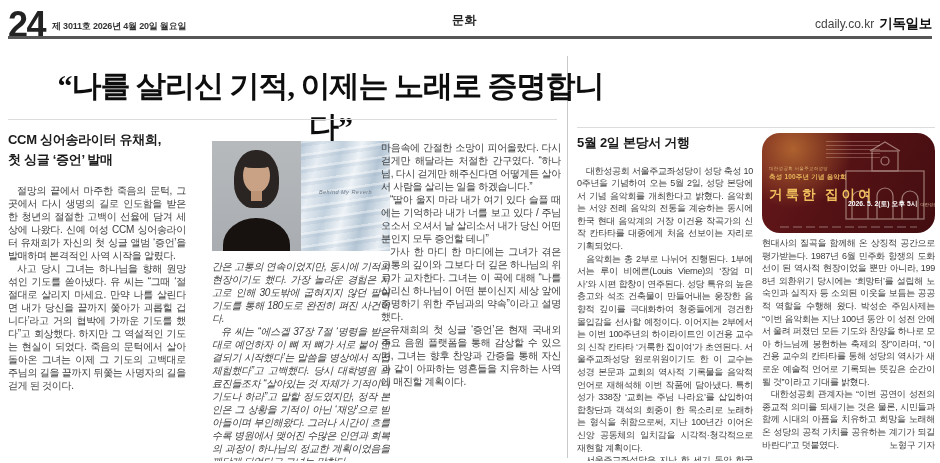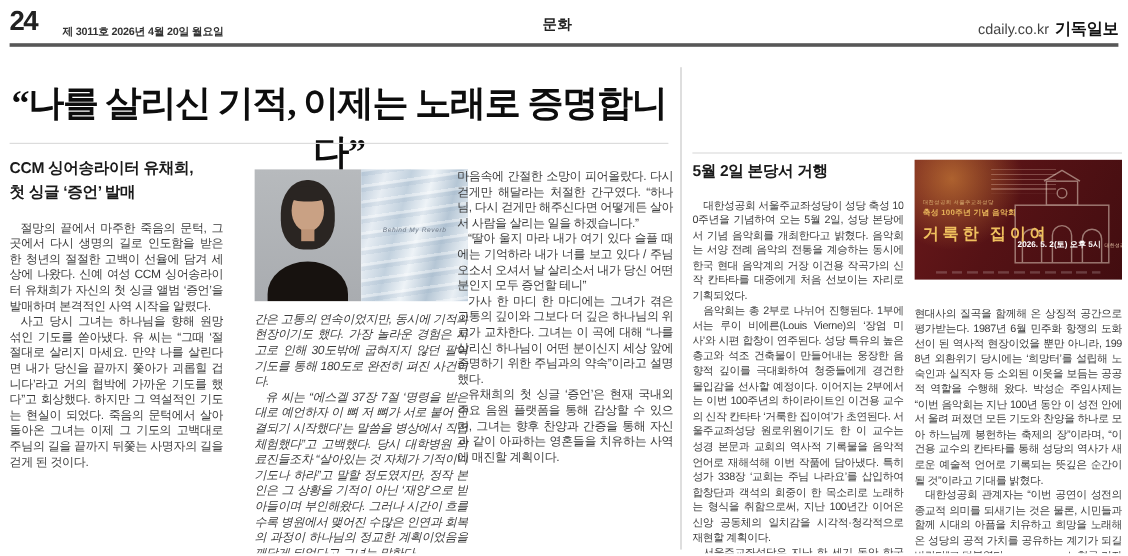--- a/index.html
+++ b/index.html
@@ -4,31 +4,31 @@
 <style>
   * { box-sizing: border-box; margin: 0; padding: 0; }
   html,body { background:#ffffff; }
   .page {
     position: relative; width: 940px; height: 463px;
     background: #ffffff; overflow: hidden;
     font-family: "Liberation Sans", "DejaVu Sans", sans-serif;
     color:#3b3b3b;
   }
   
-  .pagenum { position:absolute; left:8px; top:4px; font-size:23px; font-weight:bold; letter-spacing:-1.5px; color:#222; }
+  .pagenum { position:absolute; left:8px; top:4px; font-size:36px; font-weight:bold; letter-spacing:-1.5px; color:#222; }
   .issue   { position:absolute; left:52px; top:20px; font-size:9px; color:#333; letter-spacing:-0.2px;font-weight:bold; }
   .section { position:absolute; left:452px; top:12px; font-size:12px; font-weight:bold; color:#222; letter-spacing:0.5px; }
   .site-row{ position:absolute; right:8px; top:15px; display:flex; align-items:baseline; gap:5px; }
   .site    { font-size:12px; color:#444; }
   .masthead{ font-size:13.5px; font-weight:bold; color:#111; letter-spacing:-0.3px; }
   .header-rule { position:absolute; left:8px; top:36px; width:924px; height:3px; background:#575757; }
   
   .v-divider { position:absolute; left:567px; top:56px; width:1px; height:402px; background:#c9c9c9; }
   
-  .hl-serif { font-family:"Liberation Serif","DejaVu Serif",serif; font-weight:bold; color:#0d0d0d; }
+  .hl-serif { font-family:"Liberation Serif","DejaVu Serif",serif; font-weight:bold; color:#0d0d0d;margin-left:48px; }
   .left-headline  { position:absolute; left:8px; top:66px; width:549px; text-align:center; font-size:30px; letter-spacing:-1px; }
   .left-hl-rule   { position:absolute; left:8px; top:119px; width:549px; height:1px; background:#dcdcdc; }
   .right-headline { position:absolute; left:577px; top:58px; width:358px; text-align:center; font-size:22.5px; line-height:1.42; letter-spacing:-0.5px; }
   .right-hl-rule  { position:absolute; left:577px; top:127px; width:358px; height:1px; background:#dcdcdc; }
   
   .col { position:absolute; overflow:hidden; }
   .col-l1 { left:8px;   top:130px; width:178px; height:331px; }
   .col-l2 { left:212px; top:141px; width:178px; height:320px;font-style:italic; }
   .col-l3 { left:381px; top:141px; width:180px; height:320px; }
   .col-r1 { left:577px; top:133px; width:176px; height:328px; }
@@ -50,24 +50,24 @@
   .fringe { position:absolute; top:14px; left:28px; width:33px; height:13px; background:#2a2522; border-radius:50% 50% 40% 40%; }
   .neck   { position:absolute; top:50px; left:39px; width:11px; height:10px; background:#bd9376; }
   .sweater{ position:absolute; bottom:0; left:11px; width:67px; height:33px; background:#17120f; border-radius:55% 55% 0 0 / 90% 90% 0 0; }
   .photo-album { width:50%; position:relative; overflow:hidden;
     background:linear-gradient(105deg,#b9c9d8 0%,#e7edf3 18%,#c2d1de 36%,#eef3f7 52%,#b5c6d5 70%,#e9eff4 88%,#c7d5e1 100%); }
   .photo-album::after { content:""; position:absolute; inset:0; opacity:.55;
     background:repeating-linear-gradient(172deg, rgba(255,255,255,.65) 0 2px, rgba(140,165,190,.28) 3px 6px, rgba(255,255,255,0) 6px 13px); }
   .album-label { position:absolute; top:44%; left:0; right:0; text-align:center; z-index:2;
     font-size:5.5px; color:#6f7a88; letter-spacing:.5px; }
   
-  .poster { position:relative; width:173px; height:100px; margin-bottom:22px; overflow:hidden;
+  .poster { position:relative; width:173px; height:100px; margin-bottom:4px; overflow:hidden;
     background:
       radial-gradient(circle at 18% 16%, rgba(224,148,62,.6), rgba(224,148,62,0) 36%),
-      linear-gradient(120deg,#6a191b 0%,#551215 45%,#420d10 100%); }
+      linear-gradient(120deg,#6a191b 0%,#551215 45%,#420d10 100%); border-radius: 18px; }
   .poster-church { position:absolute; right:2px; top:8px; opacity:.5; }
   .poster-textlines { position:absolute; top:8px; left:64px; width:54px; height:20px; opacity:.45;
     background:repeating-linear-gradient(to bottom, rgba(255,225,205,.6) 0 1px, rgba(255,255,255,0) 1px 4px); }
   .poster-text { position:absolute; left:7px; top:33px; z-index:2; }
   .poster-org  { font-size:4.5px; color:#d6a96e; letter-spacing:.3px; }
   .poster-sub  { font-size:6.5px; font-weight:bold; color:#e8b55a; margin-top:2px; letter-spacing:.2px; }
   .poster-main { font-family:"Liberation Serif","DejaVu Serif",serif; font-size:13.5px; font-weight:bold;
                  color:#f0c05e; letter-spacing:3px; margin-top:4px; white-space:nowrap; }
   .poster-date-row { position:absolute; bottom:24px; left:86px; z-index:2; white-space:nowrap;
                  color:#ffffff; font-size:6.8px; font-weight:bold; }

